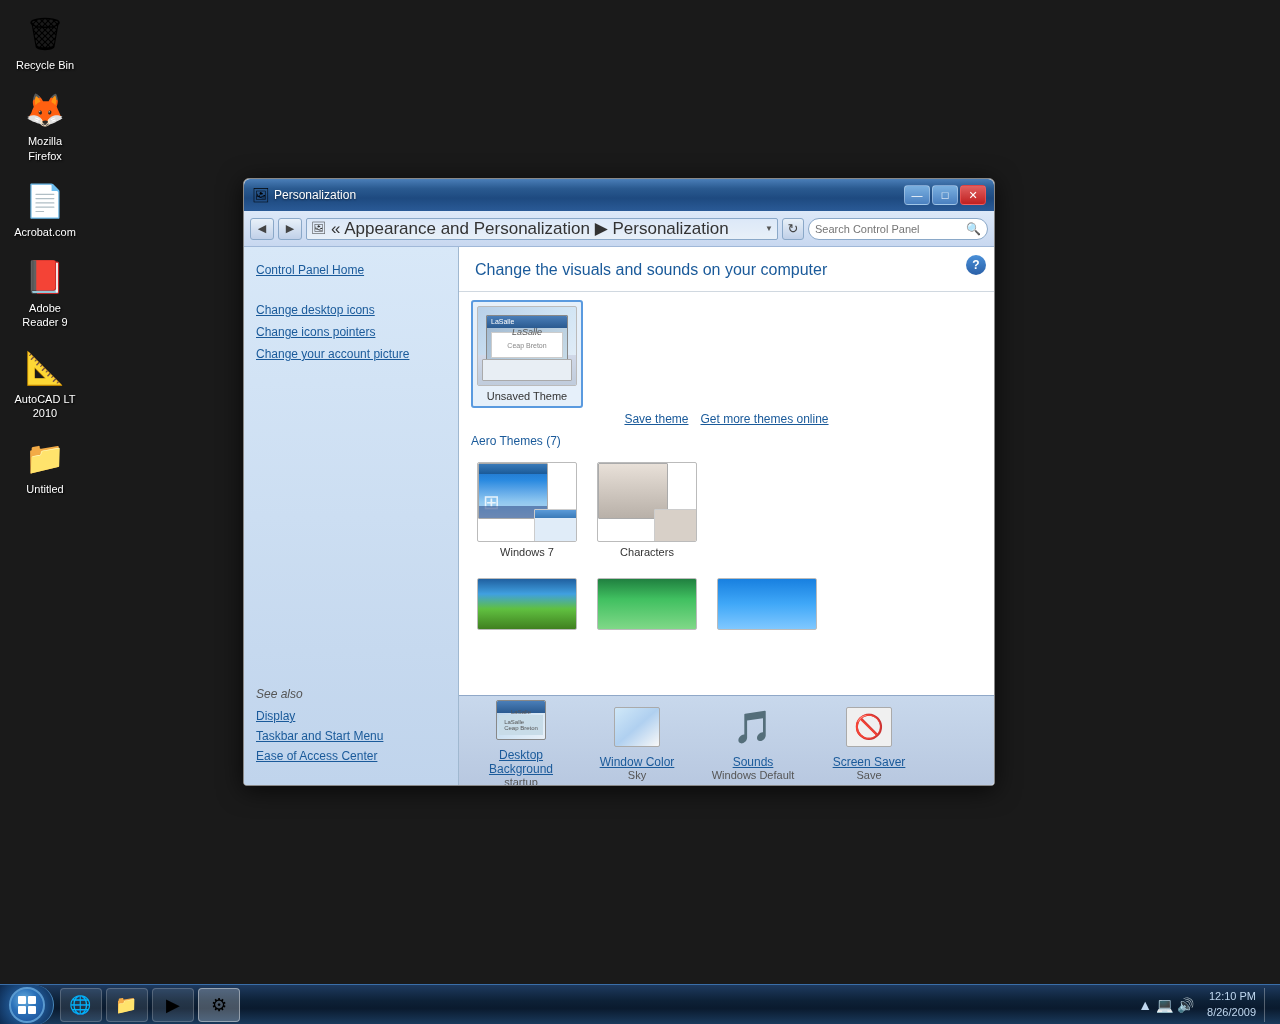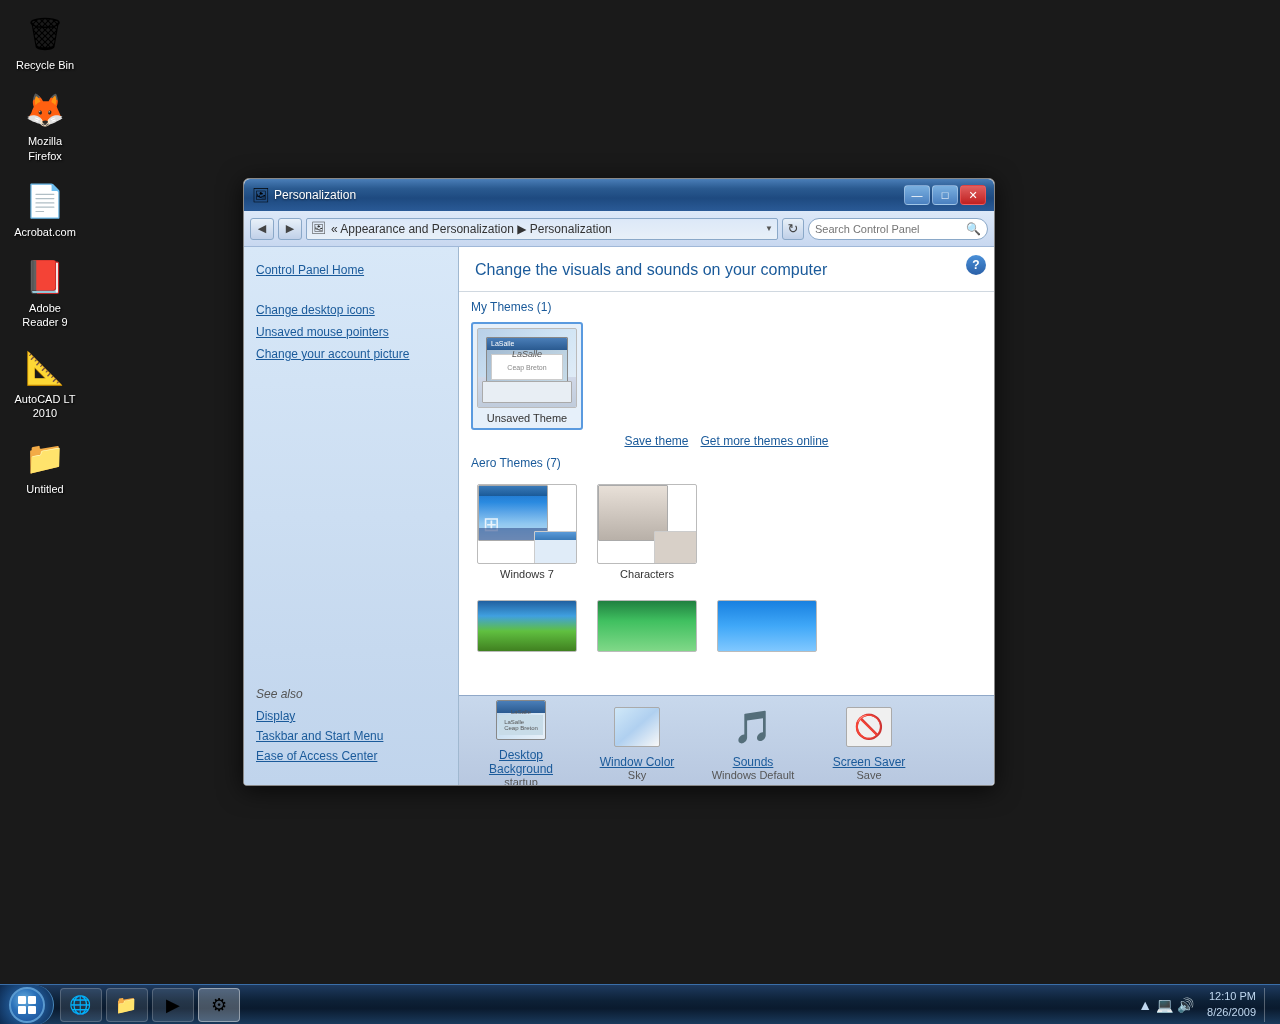--- a/index.html
+++ b/index.html
@@ -247,21 +247,21 @@
       color: #333;
     }
     .address-icon {
       width: 16px;
       height: 16px;
       margin-right: 4px;
       font-size: 12px;
     }
     .address-text {
       flex: 1;
-      font-size: 12px;
+      font-size: 17px;
       color: #333;
     }
     .address-dropdown {
       font-size: 8px;
       color: #555;
       margin-left: 2px;
     }
     .refresh-btn {
       width: 22px;
       height: 22px;
@@ -661,21 +661,21 @@
         <span class="search-icon-btn">🔍</span>
       </div>
     </div>
 
     <div class="window-body">
 
       <div class="sidebar">
         <a class="sidebar-link">Control Panel Home</a>
         <br>
         <a class="sidebar-link">Change desktop icons</a>
-        <a class="sidebar-link">Unsaved mouse pointers</a>
+        <a class="sidebar-link">Change icons pointers</a>
         <a class="sidebar-link">Change your account picture</a>
 
         <div class="sidebar-section">
           <div class="sidebar-section-title">See also</div>
           <a class="sidebar-section-link">Display</a>
           <a class="sidebar-section-link">Taskbar and Start Menu</a>
           <a class="sidebar-section-link">Ease of Access Center</a>
         </div>
       </div>
 
@@ -684,21 +684,20 @@
         <div style="position:relative;">
           <div style="position:absolute;top:8px;right:8px;width:20px;height:20px;background:linear-gradient(to bottom,#4a90d8,#2a60a8);border-radius:50%;display:flex;align-items:center;justify-content:center;color:#fff;font-size:12px;font-weight:bold;cursor:pointer;z-index:10;">?</div>
         </div>
 
         <div class="main-header">
           <div class="main-title">Change the visuals and sounds on your computer</div>
         </div>
 
         <div class="themes-area">
 
-          <div class="section-header">My Themes (1)</div>
           <div class="themes-grid">
             <div class="theme-item selected">
               <div class="theme-preview preview-unsaved">
                 <div style="position:absolute;top:8px;left:8px;right:8px;height:50px;background:linear-gradient(135deg,#a0b8d0,#c8dce8);border:1px solid #888;border-radius:1px;">
                   <div style="height:12px;background:linear-gradient(to bottom,#4a7eb8,#2a5a90);border-radius:1px 1px 0 0;font-size:7px;color:#fff;padding:2px 4px;">LaSalle</div>
                   <div style="margin:4px;height:26px;background:#fff;border:1px solid #ccc;display:flex;align-items:center;justify-content:center;font-size:7px;color:#888;">Ceap Breton</div>
                 </div>
                 <div style="position:absolute;bottom:4px;left:4px;right:4px;height:22px;background:#e8eef4;border:1px solid #aaa;border-radius:1px;"></div>
               </div>
               <div class="theme-name">Unsaved Theme</div>

